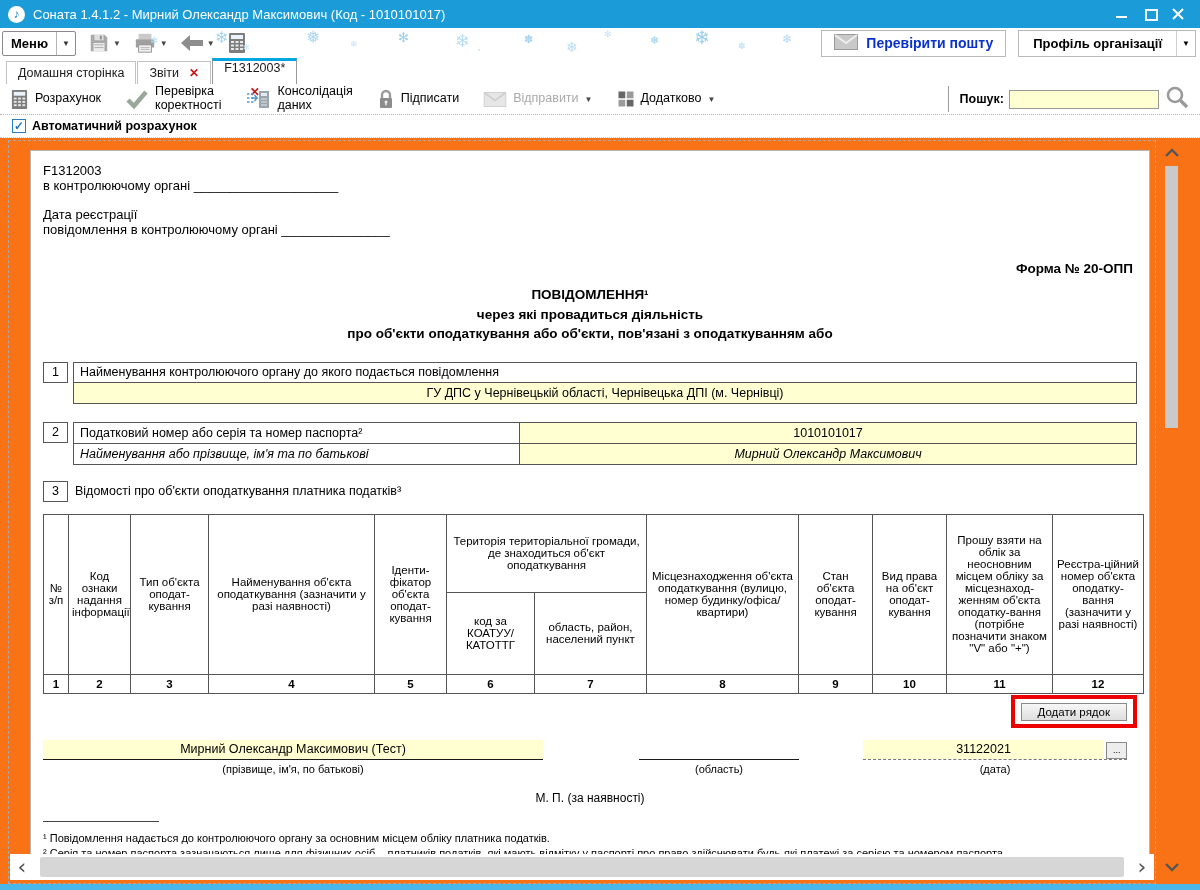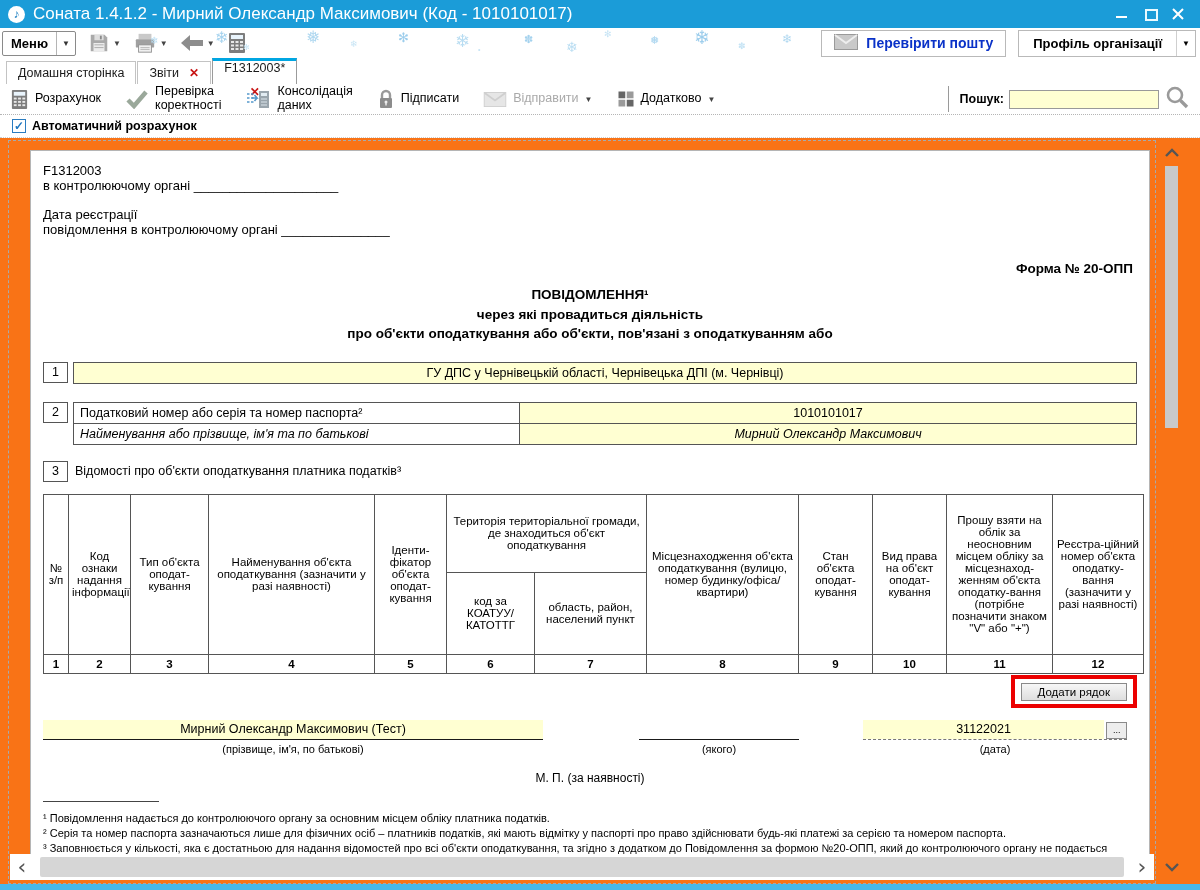--- a/index.html
+++ b/index.html
@@ -4,21 +4,21 @@
 <style>
   * { box-sizing: border-box; }
   html,body { margin:0; padding:0; }
   body {
     width:1200px; height:890px; position:relative; overflow:hidden;
     font-family:"Liberation Sans", sans-serif; background:#fff;
   }
   
   .titlebar { height:28px; background:#1b9cd8; display:flex; align-items:center; padding:0 8px; gap:8px; color:#fff; }
   .appicon { width:17px; height:17px; border-radius:50%; background:#fff; color:#1b7ec0; font-size:12px; font-weight:bold; display:flex; align-items:center; justify-content:center; flex:none; }
-  .apptitle { font-size:17px;text-align:center; }
+  .apptitle { font-size:13px;text-align:center; }
   .winctrl { margin-left:auto; display:flex; gap:16px; align-items:center; padding-right:8px; }
   .winbtn { width:12px; height:12px; position:relative; cursor:pointer; }
   .win-min::after { content:""; position:absolute; left:0; bottom:2px; width:11px; height:2px; background:#fff; }
   .win-max::after { content:""; position:absolute; left:1px; top:1px; width:9px; height:8px; border:2px solid #eafaff; }
   .win-close svg { display:block; }
   
   .toolbar1 { height:30px; position:relative; display:flex; align-items:center; padding:0 2px; gap:12px; background:#fff; }
   .menubtn { display:flex; align-items:center; height:25px; border:1px solid #8a8a8a; border-radius:2px; background:#fff; font-weight:bold; font-size:13px; cursor:pointer; }
   .menubtn .lbl { padding:0 8px; }
   .menusep { width:1px; height:23px; background:#b5b5b5; }
@@ -331,20 +331,21 @@
     <div class="formlabel">Форма № 20-ОПП</div>
     <div class="doctitle">
       <div>ПОВІДОМЛЕННЯ¹</div>
       <div>через які провадиться діяльність</div>
       <div>про об'єкти оподаткування або об'єкти, пов'язані з оподаткуванням або</div>
     </div>
 
     <div class="secrow">
       <div class="secnum">1</div>
       <div class="sectbl">
+        <div class="sec1label">Найменування контролюючого органу до якого подається повідомлення</div>
         <div class="sec1value yellowcell">ГУ ДПС у Чернівецькій області, Чернівецька ДПІ (м. Чернівці)</div>
       </div>
     </div>
 
     <div class="secrow">
       <div class="secnum">2</div>
       <div class="sectbl">
         <div class="s2row">
           <div class="s2label">Податковий номер або серія та номер паспорта²</div>
           <div class="s2value yellowcell">1010101017</div>
@@ -417,21 +418,21 @@
       </div>
     </div>
 
     <div class="sigrow">
       <div class="sigcol-name">
         <div class="sigfield yellowcell">Мирний Олександр Максимович (Тест)</div>
         <div class="sigcap">(прізвище, ім'я, по батькові)</div>
       </div>
       <div class="sigcol-sign">
         <div class="sigfield empty"></div>
-        <div class="sigcap">(якого)</div>
+        <div class="sigcap">(область)</div>
       </div>
       <div class="sigcol-date">
         <div class="datewrap">
           <div class="datefield yellowcell">31122021</div>
           <button class="datebtn">...</button>
         </div>
         <div class="sigcap">(дата)</div>
       </div>
     </div>
 

